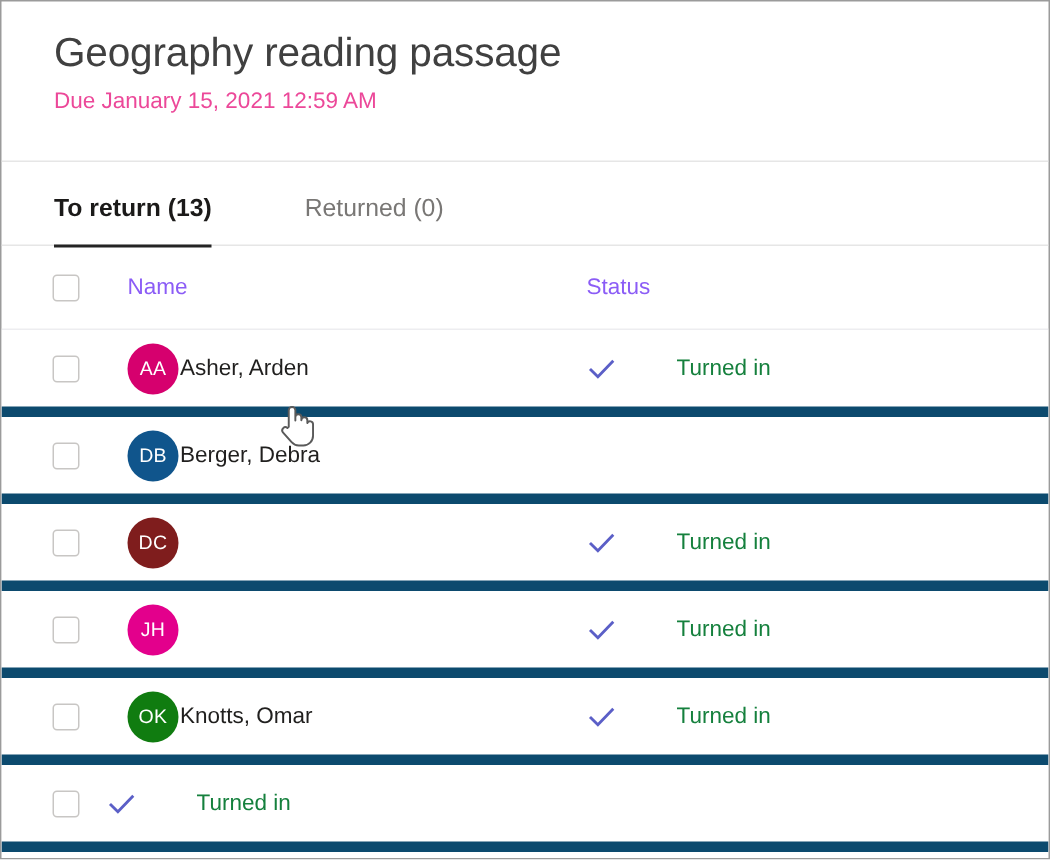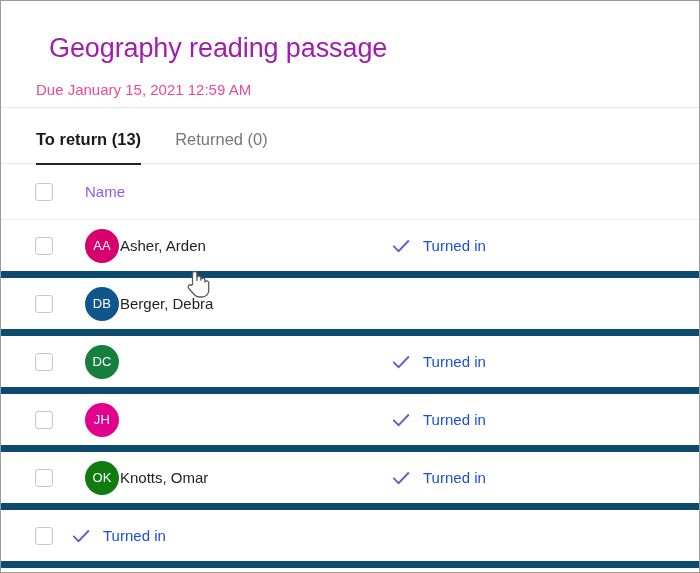--- a/index.html
+++ b/index.html
@@ -24,42 +24,43 @@
   
   .header {
     padding: 16px 0 0 35px;
     height: 107px;
     box-sizing: border-box;
     border-bottom: 1px solid #e6e6e6;
   }
   .assignment-title {
     font-size: 27px;
     font-weight: 400;
-    color: #a21caf;
+    color: #404040;
     letter-spacing: -0.1px;
     line-height: 36px;
-    margin: 13px;
+    margin: 0;
     padding: 0;
   }
   .assignment-due {
     font-size: 15px;
     color: #ec4899;
     line-height: 22px;
     margin-top: 4px;
   }
 
   
   .tabs {
     display: flex;
     align-items: flex-start;
     padding-left: 35px;
     height: 56px;
     box-sizing: border-box;
     border-bottom: 1px solid #e6e6e6;
     position: relative;
+    gap: 28px;
   }
   .tab {
     position: relative;
     font-size: 16.5px;
     color: #797775;
     padding: 22px 0 16px 0;
     margin-right: 34px;
     cursor: pointer;
     white-space: nowrap;
   }
@@ -151,22 +152,23 @@
     width: 20px;
     height: 20px;
     flex: 0 0 auto;
     display: flex;
     align-items: center;
     justify-content: center;
     margin-right: 12px;
   }
   .status-text {
     font-size: 15px;
-    color: #1d4ed8;
+    color: #15803d;
     white-space: nowrap;
+    margin-left: 28px;
   }
 
   
   .cursor {
     position: absolute;
     left: 183px;
     top: 266px;
     width: 26px;
     height: 32px;
     pointer-events: none;
@@ -185,20 +187,21 @@
   <div class="tabs">
     <div class="tab active">To return (13)</div>
     <div class="tab">Returned (0)</div>
   </div>
 
   <div class="table-head">
     <div class="col-check">
       <div class="checkbox"></div>
     </div>
     <div class="col-name">Name</div>
+    <div class="col-status">Status</div>
   </div>
 
   <div id="rows">
       <div class="row">
         <div class="col-check">
           <div class="checkbox"></div>
         </div>
         <div class="col-name">
           <div class="avatar" style="background: rgb(214, 0, 110);">AA</div>
           <div class="person-name">Asher, Arden</div>
@@ -219,21 +222,21 @@
         <div class="col-name">
           <div class="avatar" style="background: rgb(16, 85, 140);">DB</div>
           <div class="person-name">Berger, Debra</div>
         </div>
       </div>
       <div class="row">
         <div class="col-check">
           <div class="checkbox"></div>
         </div>
         <div class="col-name">
-          <div class="avatar" style="background: #15803d;">DC</div>
+          <div class="avatar" style="background: #7f1d1d;">DC</div>
         </div>
         <div class="col-status">
           <span class="status-icon">
             <svg viewBox="0 0 20 20" width="20" height="20">
               <path d="M3 10.6 L7.6 15.2 L17.2 5.2" fill="none" stroke="#5b5fc7" stroke-width="1.9" stroke-linecap="square"></path>
             </svg>
           </span>
           <span class="status-text">Turned in</span>
         </div>
       </div>

